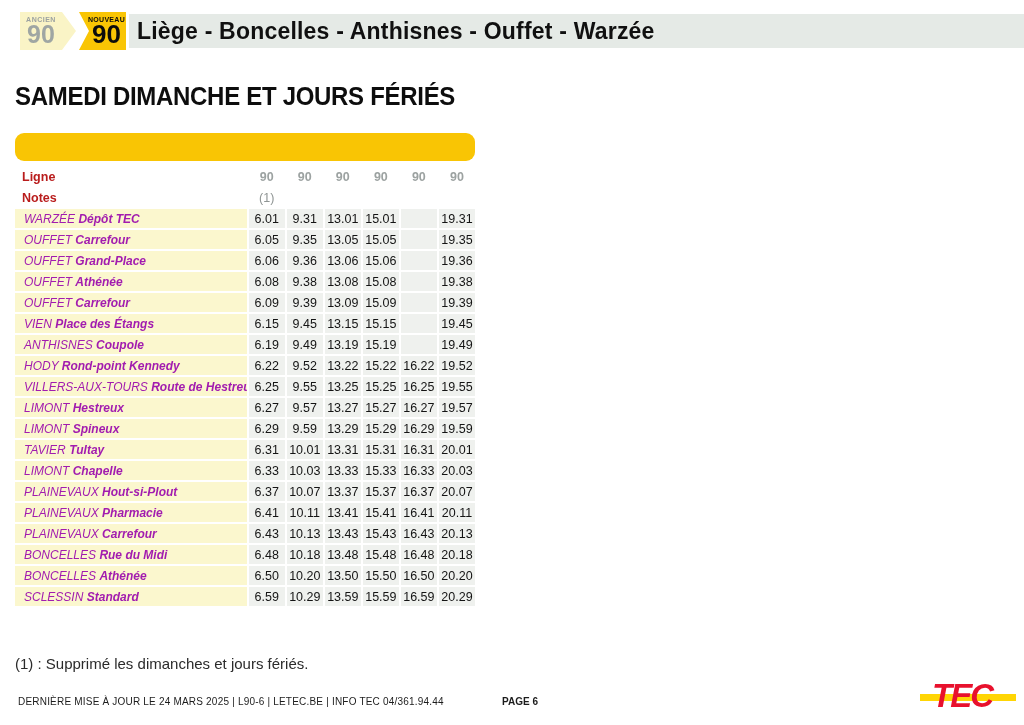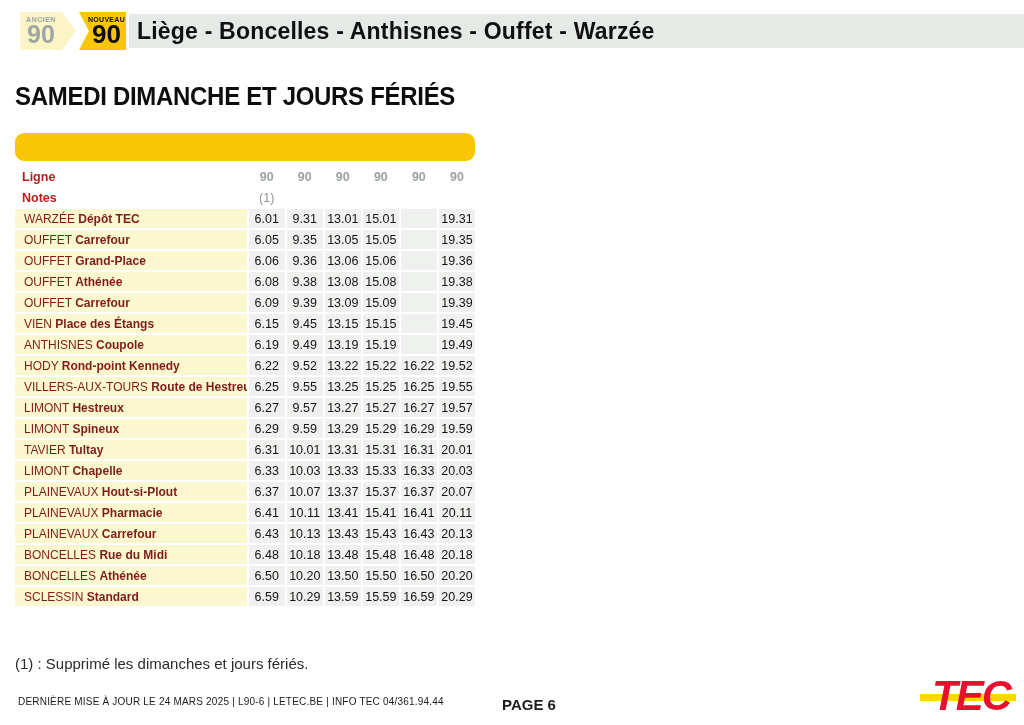--- a/index.html
+++ b/index.html
@@ -45,36 +45,36 @@
   table.tt {
     table-layout:fixed; width:464px; margin-top:4px;
     border-collapse:separate; border-spacing:2px 2px;
   }
   .tt th, .tt td { height:19px; padding:0; font-size:12.5px; vertical-align:middle; }
   .tt th.label { width:225px; text-align:left; padding-left:7px; font-weight:700; color:#b91c1c; }
   .tt th.num  { width:35px; text-align:center; font-weight:700; color:var(--muted-gray,#9CA2A1); }
   .tt td.notecell { text-align:center; font-weight:400; color:#8F9594; }
   .tt td.stopcell {
     background:var(--row-yellow,#FBF7CE); text-align:left; padding-left:9px;
-    font-size:12px; color:#7f1d1d; white-space:nowrap; overflow:hidden;
+    font-size:12px; color:#a21caf; white-space:nowrap; overflow:hidden;font-style:italic;
   }
   .tt td.stopcell .place { font-weight:400; }
   .tt td.stopcell .stop  { font-weight:700; }
   .tt td.timecell { background:var(--cell-gray,#EFF1EE); text-align:center; color:#141414; }
 
   
   .footnote { position:absolute; left:15px; top:655px; margin:0; font-size:15px; color:#2b2b2b; }
   .footer-info { position:absolute; left:18px; top:696px; font-size:10px; font-weight:400; color:#1c1c1c; letter-spacing:.2px; }
-  .page-number { position:absolute; left:492px; top:696px; font-size:15px; font-weight:700; color:#1c1c1c;padding-left:10px; }
+  .page-number { position:absolute; left:492px; top:696px; font-size:10px; font-weight:700; color:#1c1c1c;padding-left:10px; }
 
   .tec-logo { position:absolute; left:920px; top:676px; width:96px; height:40px; }
   .tec-stripe { position:absolute; left:0; top:18px; width:96px; height:7px; background:var(--stripe-yellow,#FFD504); }
   .tec-text {
     position:absolute; left:12px; top:0; line-height:40px;
-    font-size:42px; font-weight:900; font-style:italic; letter-spacing:-2px;
+    font-size:33px; font-weight:900; font-style:italic; letter-spacing:-2px;
     color:var(--tec-red,#E8112D);
   }
 </style>
 </head>
 <body>
 
 <div class="page">
 
   <header class="banner">
     <div class="badge badge-old">

